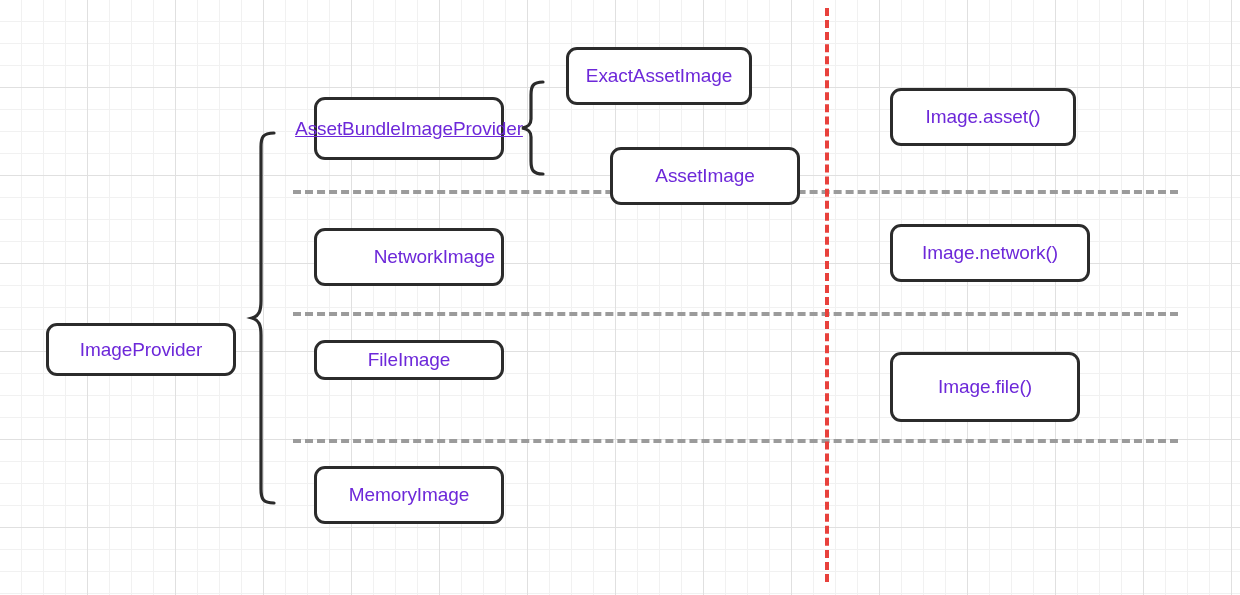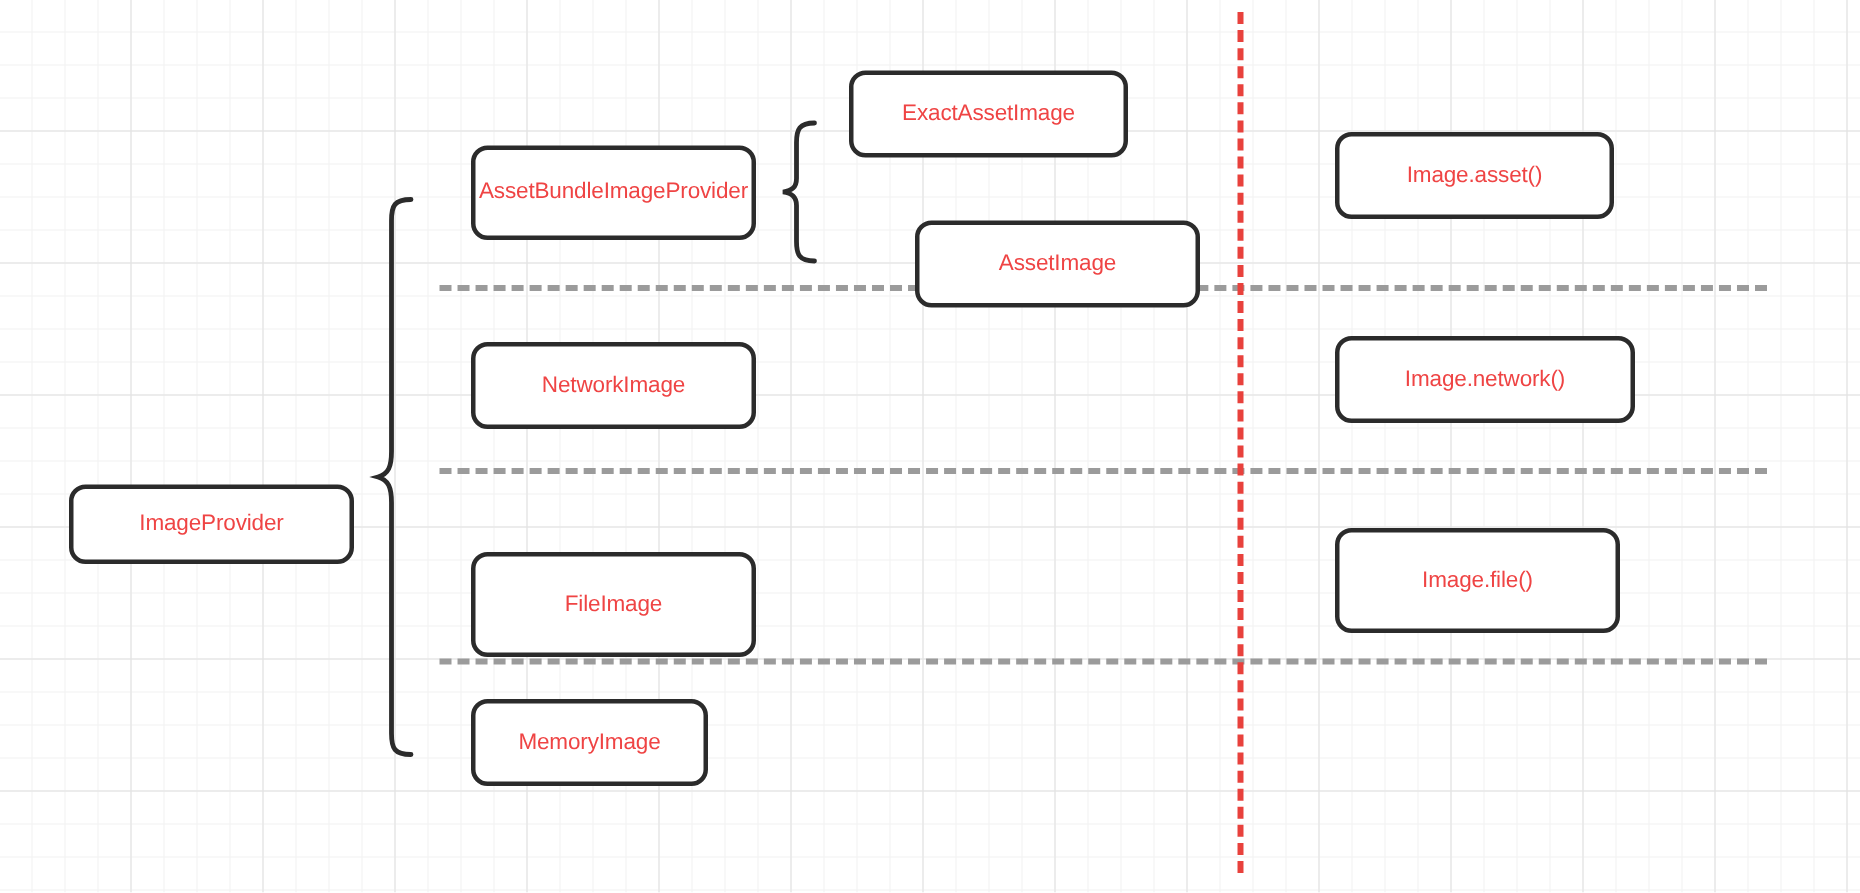--- a/index.html
+++ b/index.html
@@ -48,22 +48,22 @@
   .node {
     position: absolute;
     box-sizing: border-box;
     background: #ffffff;
     border: 3px solid #2b2b2b;
     border-radius: 11px;
     display: flex;
     align-items: center;
     justify-content: center;
     text-align: center;
-    color: #ef4444;
-    font-size: 15px;
+    color: #6d28d9;
+    font-size: 19px;
     line-height: 1.22;
     letter-spacing: -0.1px;
     z-index: 4;
     padding: 0 6px;
   }
 
   .node.wrapped {
     padding: 0 4px;
   }
 
@@ -87,33 +87,33 @@
   <div class="node" style="left:46px; top:295px; width:190px; height:53px;margin-top:28px;">
     <span>ImageProvider</span>
   </div>
 
   <div class="brace" style="left:250px; top:128px; width:30px; height:380px;">
     <svg width="30" height="380" viewBox="0 0 30 380" fill="none" xmlns="http://www.w3.org/2000/svg" aria-hidden="true">
       <path d="M24 5 C13 5 11 9 11 19 L11 173 C11 183 9 188 2 190 C9 192 11 197 11 207 L11 361 C11 371 13 375 24 375" stroke="#2b2b2b" stroke-width="3.2" stroke-linecap="round" fill="none"></path>
     </svg>
   </div>
 
-  <div class="node wrapped" style="left:314px; top:97px; width:190px; height:63px;">
+  <div class="node wrapped" style="left:314px; top:97px; width:190px; height:63px;text-decoration:underline;">
     <span>AssetBundleImageProvider</span>
   </div>
 
-  <div class="node" style="left:314px; top:228px; width:190px; height:58px;">
+  <div class="node" style="left:314px; top:228px; width:190px; height:58px;justify-content:flex-end;">
     <span>NetworkImage</span>
   </div>
 
-  <div class="node" style="left:314px; top:368px; width:190px; height:70px;">
+  <div class="node" style="left:314px; top:340px; width:190px; height:40px;">
     <span>FileImage</span>
   </div>
 
-  <div class="node" style="left:314px; top:466px; width:158px; height:58px;text-align:right;">
+  <div class="node" style="left:314px; top:466px; width:190px; height:58px;text-align:right;">
     <span>MemoryImage</span>
   </div>
 
   <div class="brace" style="left:512px; top:78px; width:36px; height:100px;">
     <svg width="36" height="100" viewBox="0 0 36 100" fill="none" xmlns="http://www.w3.org/2000/svg" aria-hidden="true">
       <path d="M31 4 C21 4 19 8 19 17 L19 41 C19 47 16 49 10 50 C16 51 19 53 19 59 L19 83 C19 92 21 96 31 96" stroke="#2b2b2b" stroke-width="3.2" stroke-linecap="round" fill="none"></path>
     </svg>
   </div>
 
   <div class="node" style="left:566px; top:47px; width:186px; height:58px;">

